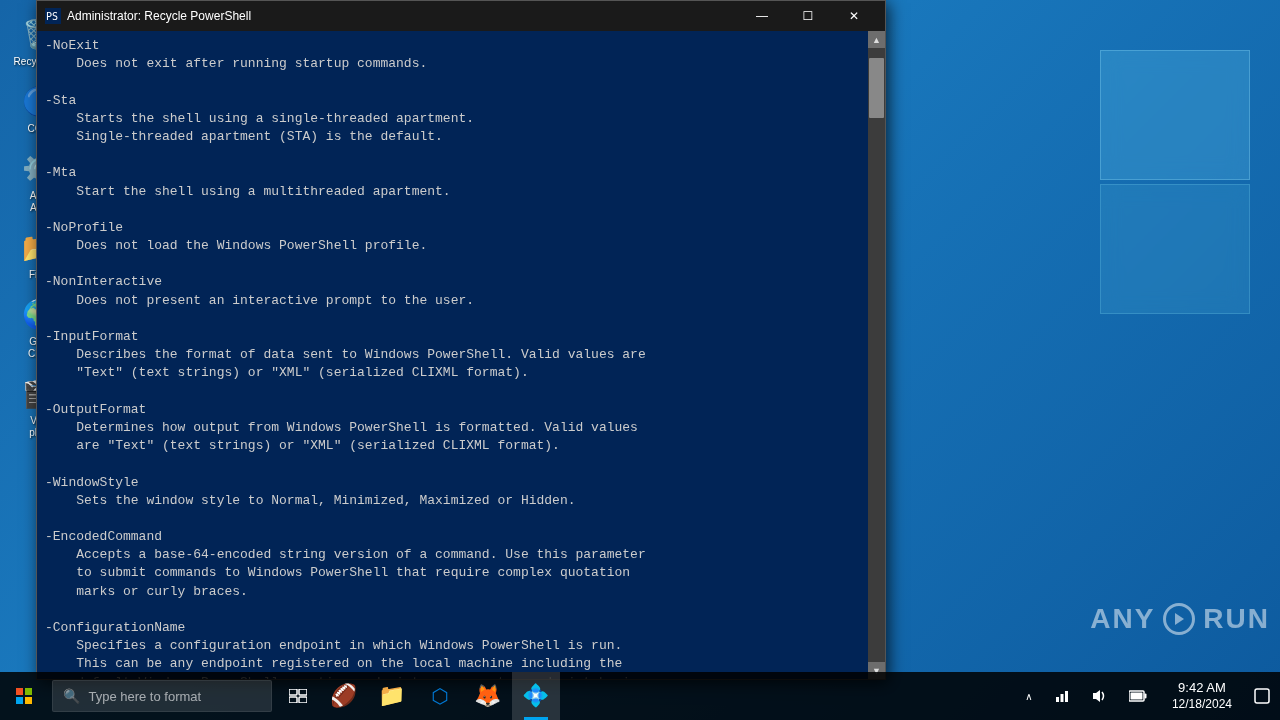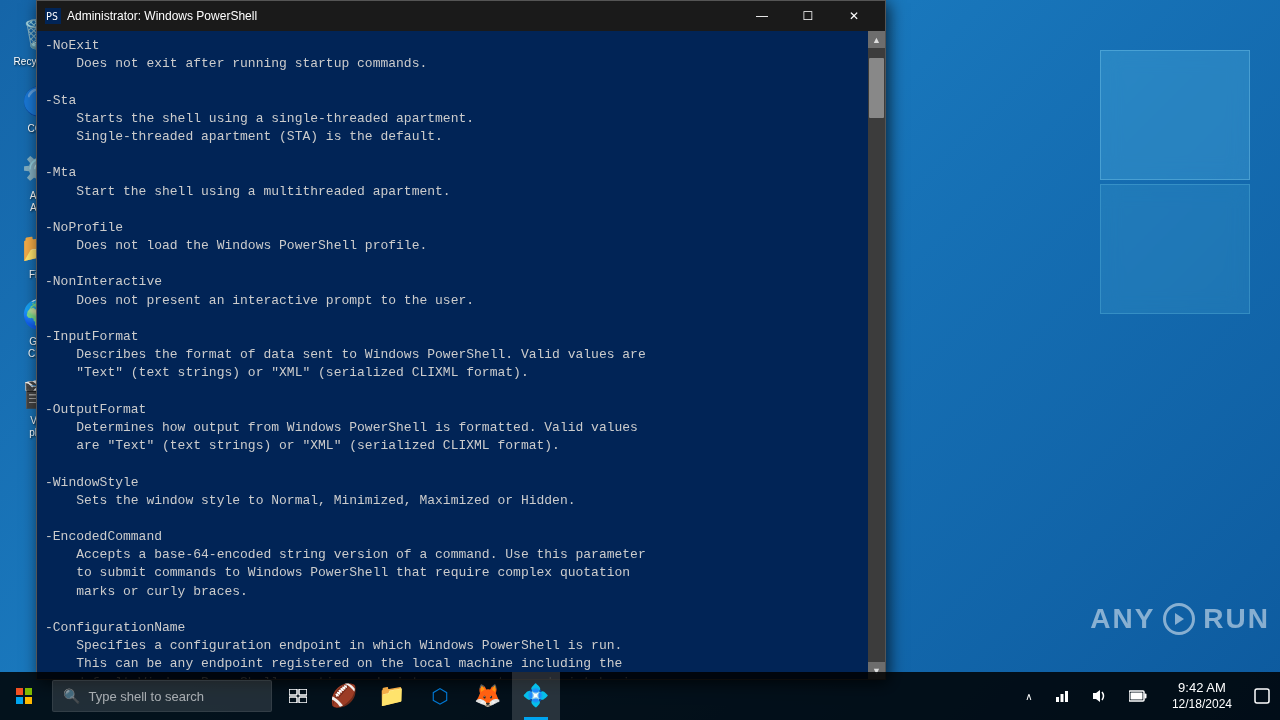--- a/index.html
+++ b/index.html
@@ -441,21 +441,21 @@
     <span>RUN</span>
   </div>
 
   <div class="powershell-window">
 
     <div class="window-titlebar">
       <svg class="window-icon" viewBox="0 0 16 16">
         <rect width="16" height="16" fill="#012456"></rect>
         <text x="1" y="12" fill="white" font-size="10" font-family="monospace">PS</text>
       </svg>
-      <span class="window-title">Administrator: Windows PowerShell</span>
+      <span class="window-title">Administrator: Recycle PowerShell</span>
       <div class="window-controls">
         <button class="window-btn">—</button>
         <button class="window-btn">☐</button>
         <button class="window-btn close-btn">✕</button>
       </div>
     </div>
 
     <div class="window-content-wrapper">
       <div class="window-content">
         <div class="powershell-text" id="ps-text">-NoExit
@@ -520,21 +520,21 @@
       <svg viewBox="0 0 16 16">
         <rect x="0" y="0" width="7" height="7" fill="#f25022"></rect>
         <rect x="9" y="0" width="7" height="7" fill="#7fba00"></rect>
         <rect x="0" y="9" width="7" height="7" fill="#00a4ef"></rect>
         <rect x="9" y="9" width="7" height="7" fill="#ffb900"></rect>
       </svg>
     </div>
 
     <div class="taskbar-search">
       <span class="taskbar-search-icon">🔍</span>
-      <span class="taskbar-search-text">Type shell to search</span>
+      <span class="taskbar-search-text">Type here to format</span>
     </div>
 
     <div class="taskbar-task-view">
       <svg width="18" height="14" viewBox="0 0 18 14">
         <rect x="0" y="0" width="8" height="6" fill="none" stroke="white" stroke-width="1.5" rx="1"></rect>
         <rect x="10" y="0" width="8" height="6" fill="none" stroke="white" stroke-width="1.5" rx="1"></rect>
         <rect x="0" y="8" width="8" height="6" fill="none" stroke="white" stroke-width="1.5" rx="1"></rect>
         <rect x="10" y="8" width="8" height="6" fill="none" stroke="white" stroke-width="1.5" rx="1"></rect>
       </svg>
     </div>

